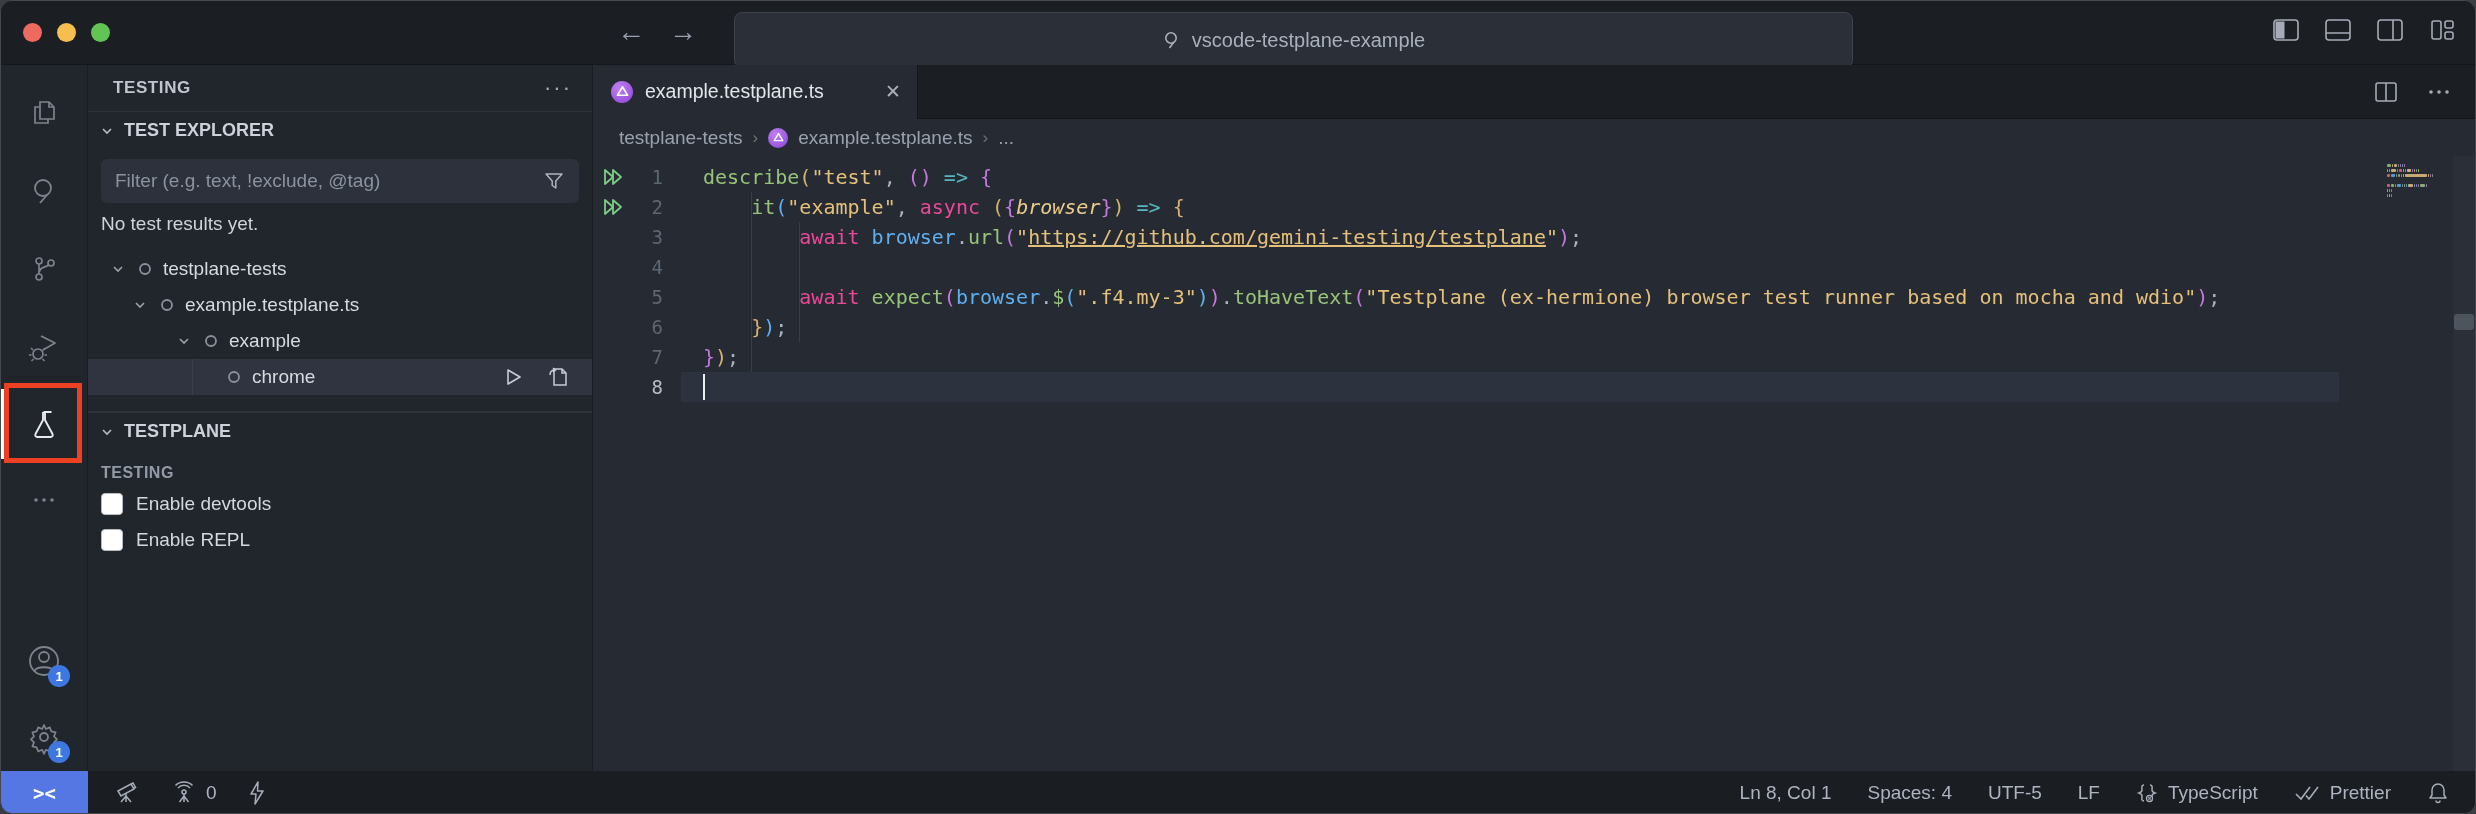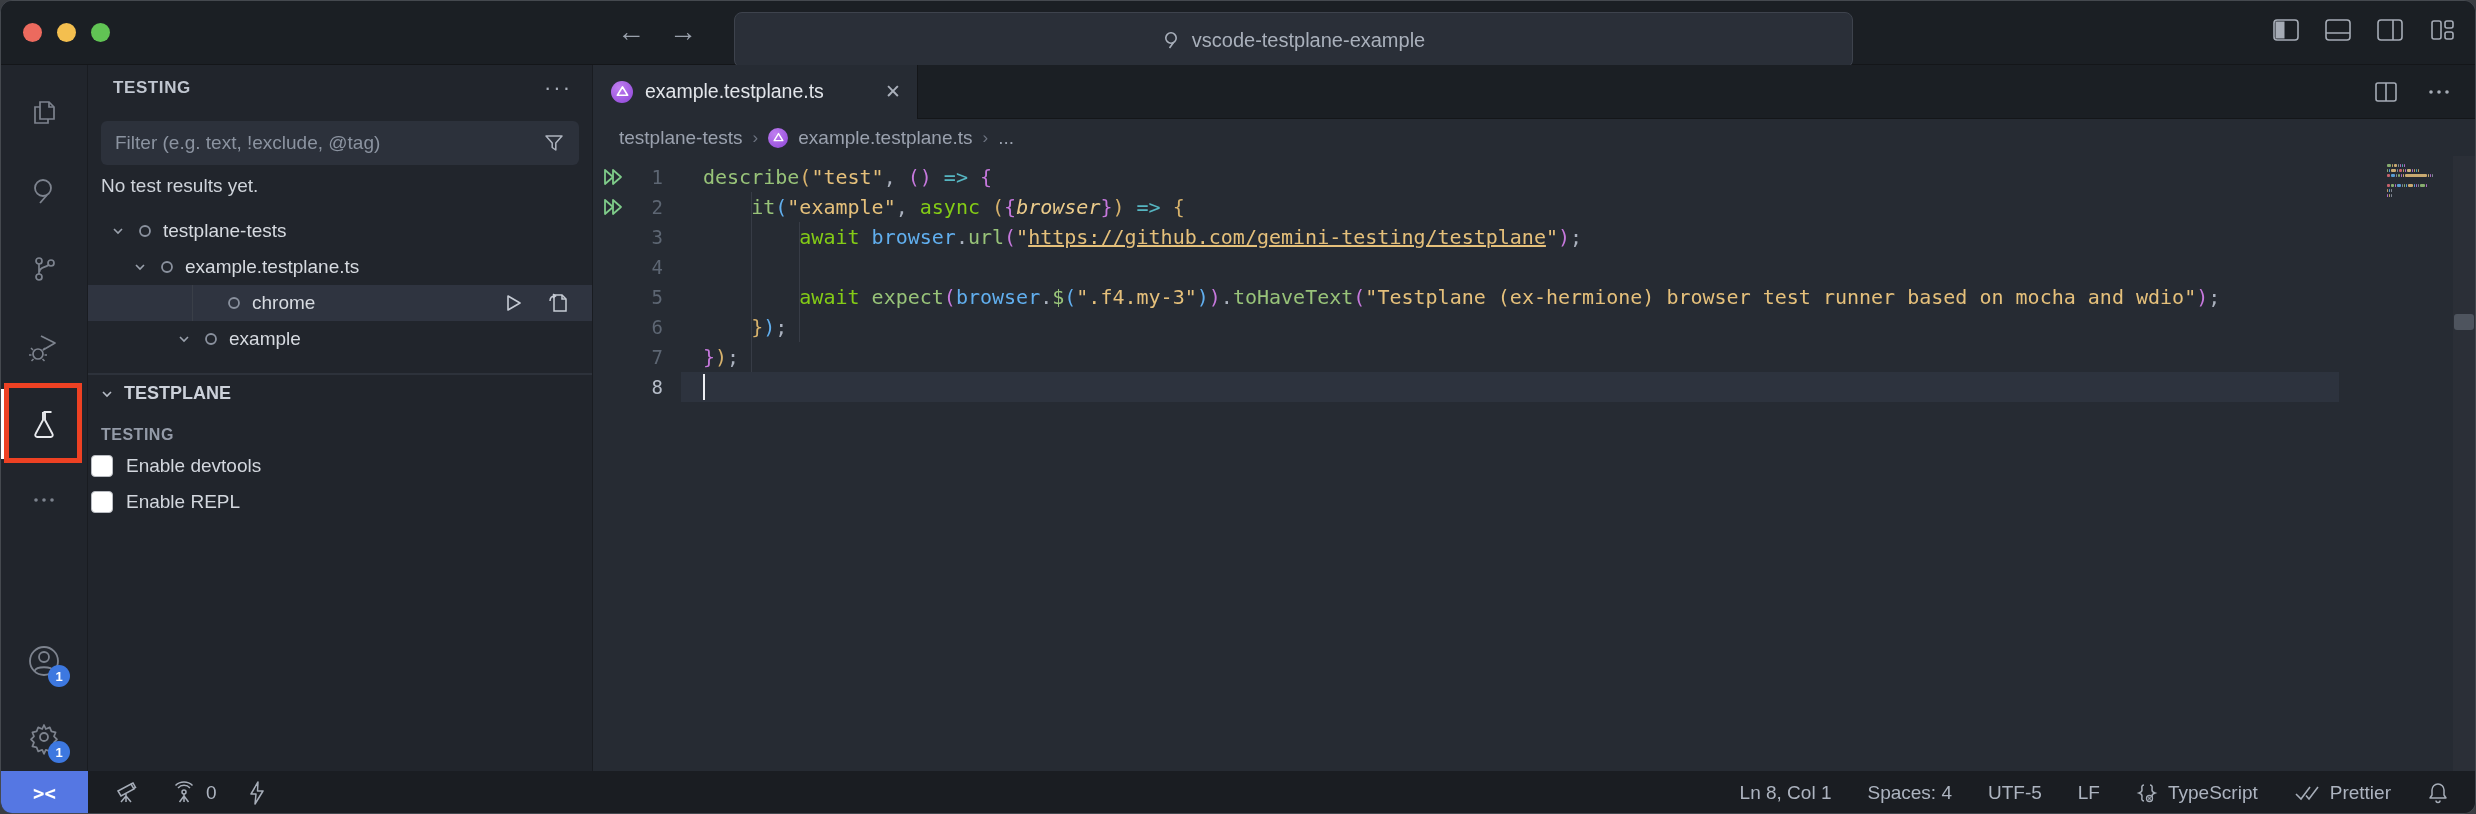--- a/index.html
+++ b/index.html
@@ -41,21 +41,21 @@
   .filterbox .ph { flex:1; }
   .msg { margin:10px 13px 16px 13px; font-size:19px; color:#ced3da; }
   .tree-row { height:36px; display:flex; align-items:center; gap:9px; position:relative; }
   .tree-row .lbl { font-size:19px; color:#d6dae0; }
   .tree-row.sel { background:#2f3440; }
   .tree-actions { margin-left:auto; display:flex; gap:22px; padding-right:22px; }
   .tree-guide { position:absolute; left:104px; top:0; bottom:0; width:1px; background:#3a3f48; }
   .spacer { display:inline-block; height:1px; flex:none; }
   .side-divider { height:1px; background:#2d323b; margin-top:16px; }
   .settings-label { margin:14px 13px 4px 13px; font-size:16px; font-weight:700; letter-spacing:.5px; color:#949ba8; }
-  .chk-row { height:36px; display:flex; align-items:center; gap:13px; margin-left:3px; }
+  .chk-row { height:36px; display:flex; align-items:center; gap:13px; margin-left:13px; }
   .chk { width:22px; height:22px; background:#ffffff; border:1px solid #b9bcc2; border-radius:4px; }
 
   
   .editor { position:relative; flex:1; background:#262b33; display:flex; flex-direction:column; }
   .tabbar { height:54px; background:#1b1f24; display:flex; align-items:center; border-bottom:1px solid #141619; }
   .tab { height:54px; width:325px; background:#262b33; display:flex; align-items:center; gap:12px;
          padding:0 16px 0 18px; border-right:1px solid #141619; color:#e2e5ea; font-size:19.5px; }
   .tab-close { margin-left:auto; color:#aab0bb; font-size:19px; }
   .tab-actions { margin-left:auto; display:flex; align-items:center; gap:28px; padding-right:24px; color:#a6acb6; }
   .breadcrumbs { height:37px; display:flex; align-items:center; gap:10px; padding-left:26px;
@@ -69,21 +69,21 @@
   .code-lines { position:relative; padding-top:6px; }
   .cl { position:relative; height:30px; display:flex; align-items:center; }
   .cl .gut { width:110px; flex:none; display:flex; align-items:center; z-index:1; }
   .cl .g-run { width:40px; padding-left:8px; display:flex; align-items:center; }
   .cl .g-num { flex:1; text-align:right; padding-right:40px; font:19px "DejaVu Sans Mono", monospace; color:#5d6673; }
   .cl.current .g-num { color:#b6bdc9; }
   .cl .ltext { font:20px/30px "DejaVu Sans Mono", monospace; white-space:pre; z-index:1; }
   .cl.current::after { content:""; position:absolute; left:88px; right:136px; top:0; bottom:0; background:#2d333e; }
   .cursor { display:inline-block; width:2px; height:26px; background:#eceef2; vertical-align:middle; position:relative; z-index:2; }
   .tk.fn{color:#98c379;} .tk.str{color:#e5c07b;} .tk.strlink{color:#e5c07b; text-decoration:underline;}
-  .tk.kw{color:#84cc16;text-align:center;} .tk.var{color:#61afef;} .tk.param{color:#ebcb8b; font-style:italic;}
+  .tk.kw{color:#ec4899;text-align:center;} .tk.var{color:#61afef;} .tk.param{color:#ebcb8b; font-style:italic;}
   .tk.arrow{color:#56b6c2;} .tk.bg{color:#d7b26c;} .tk.bp{color:#c678dd;} .tk.bb{color:#61afef;} .tk.pun{color:#abb2bf;}
   .ind-guide { position:absolute; width:1px; background:#373c46; z-index:0; }
   .minimap { position:absolute; top:8px; right:26px; width:62px; display:flex; flex-direction:column; gap:2px; }
   .mm-line { display:flex; gap:1px; height:3px; }
   .mm-seg { height:3px; border-radius:1px; opacity:.85; }
   .scrollbar-track { position:absolute; right:0; top:0; bottom:0; width:22px; background:#2b2f37; }
   .scrollbar-thumb { position:absolute; right:1px; top:158px; width:20px; height:16px; background:#4e545e; border-radius:3px; }
 
   
   .statusbar { height:44px; background:#1a1d22; display:flex; align-items:center; color:#adb4c0; font-size:19px; }
@@ -204,20 +204,28 @@
         <span class="badge">1</span>
       </div>
     </div>
 
     <div class="sidebar">
       <div class="pane-header">
         <span class="pane-title">TESTING</span>
         <span class="pane-dots">···</span>
       </div>
 
+      <div class="section-head">
+        <span class="icon">
+          <svg width="18" height="18" viewBox="0 0 18 18">
+              <polyline points="5,7 9,11 13,7" fill="none" stroke="#b6bcc6" stroke-width="1.6"></polyline>
+            </svg>
+          </span>
+        <span>TEST EXPLORER</span>
+      </div>
 
       <div class="filterbox">
         <span class="ph">Filter (e.g. text, !exclude, @tag)</span>
         <span class="icon">
           <svg width="22" height="22" viewBox="0 0 22 22">
               <path d="M3 4 h16 l-6.2 7 v7 l-3.6 -2.5 v-4.5 z" fill="none" stroke="#aeb4bf" stroke-width="1.5" stroke-linejoin="round"></path>
             </svg>
           </span>
       </div>
 
@@ -244,20 +252,34 @@
               <svg width="18" height="18" viewBox="0 0 18 18">
                 <polyline points="5,7 9,11 13,7" fill="none" stroke="#9aa1ac" stroke-width="1.6"></polyline>
               </svg>
             </span>
           <span class="icon">
               <svg width="18" height="18" viewBox="0 0 18 18">
                 <circle cx="9" cy="9" r="5" fill="none" stroke="#8a919e" stroke-width="1.8"></circle>
               </svg>
             </span>
           <span class="lbl">example.testplane.ts</span>
+        </div>
+        <div class="tree-row">
+          <span class="spacer" style="width:78px;"></span>
+          <span class="icon">
+              <svg width="18" height="18" viewBox="0 0 18 18">
+                <polyline points="5,7 9,11 13,7" fill="none" stroke="#9aa1ac" stroke-width="1.6"></polyline>
+              </svg>
+            </span>
+          <span class="icon">
+              <svg width="18" height="18" viewBox="0 0 18 18">
+                <circle cx="9" cy="9" r="5" fill="none" stroke="#8a919e" stroke-width="1.8"></circle>
+              </svg>
+            </span>
+          <span class="lbl">example</span>
         </div>
         <div class="tree-row sel">
           <span class="tree-guide"></span>
           <span class="spacer" style="width:128px;"></span>
           <span class="icon">
               <svg width="18" height="18" viewBox="0 0 18 18">
                 <circle cx="9" cy="9" r="5" fill="none" stroke="#8a919e" stroke-width="1.8"></circle>
               </svg>
             </span>
           <span class="lbl">chrome</span>
@@ -269,34 +291,20 @@
               </span>
             <span class="icon">
               <svg width="24" height="24" viewBox="0 0 24 24">
                   <path d="M8 4 h8 l4 4 v12 h-12 z" fill="none" stroke="#c6cbd4" stroke-width="1.5"></path>
                   <path d="M16 4 v4 h4" fill="none" stroke="#c6cbd4" stroke-width="1.5"></path>
                   <path d="M4 10 c0 -3 2 -5 5 -5 M7 3.2 L9.5 5 L7 7" fill="none" stroke="#c6cbd4" stroke-width="1.5"></path>
                 </svg>
               </span>
           </span>
         </div>
-        <div class="tree-row">
-          <span class="spacer" style="width:78px;"></span>
-          <span class="icon">
-              <svg width="18" height="18" viewBox="0 0 18 18">
-                <polyline points="5,7 9,11 13,7" fill="none" stroke="#9aa1ac" stroke-width="1.6"></polyline>
-              </svg>
-            </span>
-          <span class="icon">
-              <svg width="18" height="18" viewBox="0 0 18 18">
-                <circle cx="9" cy="9" r="5" fill="none" stroke="#8a919e" stroke-width="1.8"></circle>
-              </svg>
-            </span>
-          <span class="lbl">example</span>
-        </div>
       </div>
 
       <div class="side-divider"></div>
 
       <div class="section-head">
         <span class="icon">
           <svg width="18" height="18" viewBox="0 0 18 18">
               <polyline points="5,7 9,11 13,7" fill="none" stroke="#b6bcc6" stroke-width="1.6"></polyline>
             </svg>
           </span>

